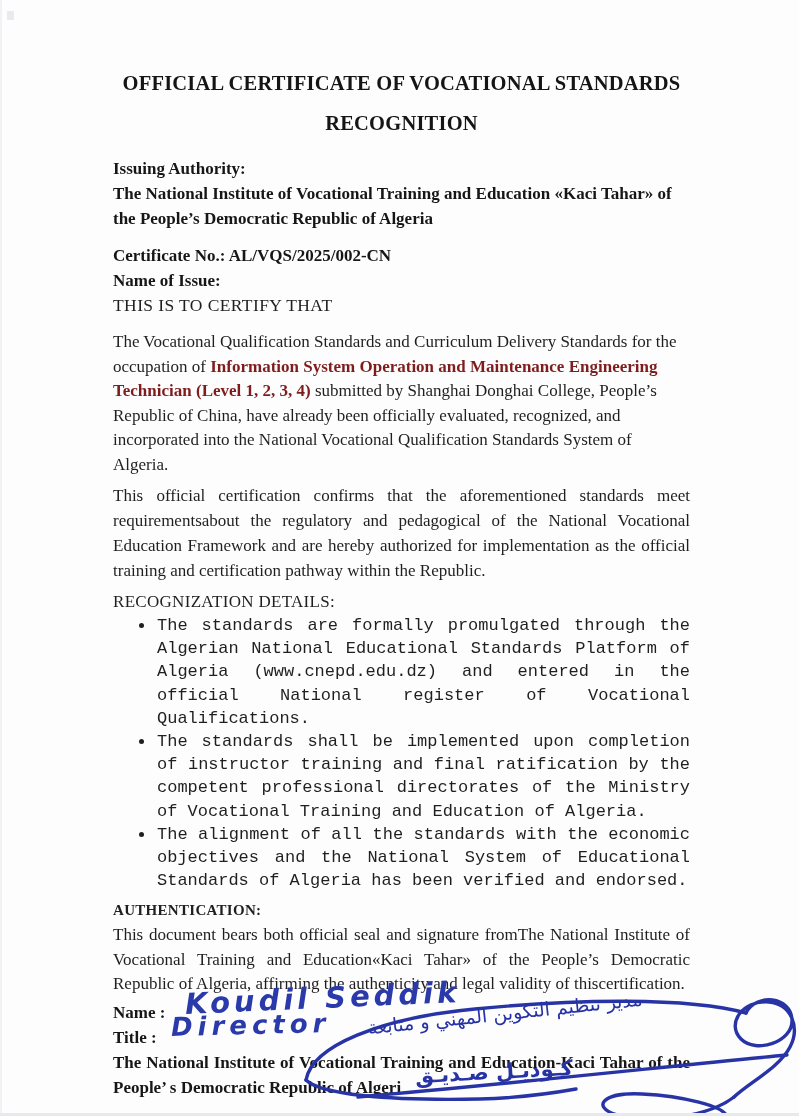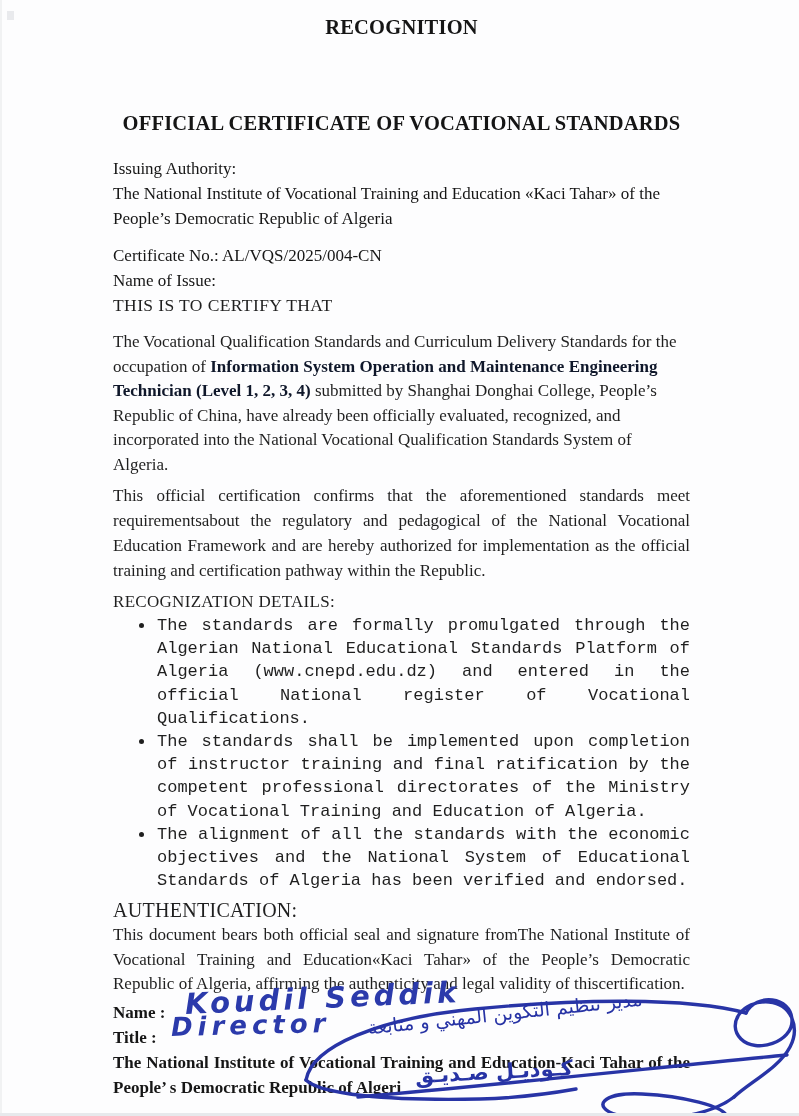--- a/index.html
+++ b/index.html
@@ -8,32 +8,32 @@
     background:#fdfdfe;font-family:"Liberation Serif",serif;color:#1f1f1f;
   }
   .scan-edge-left{position:absolute;left:0;top:0;bottom:0;width:2px;background:#f1f2f3;}
   .scan-edge-bottom{position:absolute;left:0;right:0;bottom:0;height:3px;background:#e7e9ec;}
   .scan-mark{position:absolute;left:7px;top:11px;width:7px;height:9px;background:#d9dbde;opacity:.55;}
   .content{position:absolute;left:113px;width:577px;top:0;}
   .title{ text-align:center;font-weight:bold;font-size:20.5px;line-height:26px;color:#151515;letter-spacing:.2px;}
   .title1{margin-top:70px;}
   .title2{margin-top:14px;}
   .block{font-size:17px;line-height:25px;}
-  .bold-block{font-weight:normal;color:#161616;}
+  .bold-block{font-weight:bold;color:#161616;}
   .issuing{margin-top:20px;}
   .certno{margin-top:12px;}
   .certify{margin-top:0;font-size:17.5px;letter-spacing:.4px;}
   .para{margin:0;font-size:17px;line-height:24.5px;}
   .p1{margin-top:12px;text-align:left;}
-  .p1 b{color:#0f172a;}
+  .p1 b{color:#7f1d1d;}
   .p2{margin-top:6px;text-align:justify;line-height:25px;}
   .recog-h{margin-top:6px;font-size:17px;letter-spacing:.3px;line-height:25px;}
   ul.bullets{margin:0;padding:0 0 0 42px;font-family:Liberation Mono, monospace;}
   ul.bullets li{font-size:17px;line-height:23.2px;text-align:justify;padding-left:2px;}
-  .auth-h{margin-top:6px;font-size:20px;letter-spacing:.3px;line-height:25px;}
+  .auth-h{margin-top:6px;font-size:15px;letter-spacing:.3px;line-height:25px;font-weight:bold;}
   .auth-p{margin-top:0;text-align:justify;line-height:24.3px;}
   .sig-line{position:relative;font-weight:bold;color:#161616;font-size:17px;line-height:25px;}
   .name-line{margin-top:4px;}
   .hand{
     position:absolute;white-space:nowrap;color:#2b3aab;
     font-family:"DejaVu Sans",sans-serif;font-style:oblique;font-weight:600;
   }
   .hand-name{left:72px;top:-14px;font-size:29px;letter-spacing:4px;transform:rotate(-2.5deg);}
   .hand-title{left:58px;top:-12px;font-size:26px;letter-spacing:5px;transform:rotate(-1.5deg);}
   .org-close{font-weight:bold;color:#161616;font-size:17px;line-height:24.5px;text-align:justify;margin-top:1px;}
@@ -49,30 +49,30 @@
 </style>
 </head>
 <body>
 
 <div class="page">
   <div class="scan-edge-left"></div>
   <div class="scan-mark"></div>
 
   <div class="content">
 
+    <div class="title title1">OFFICIAL CERTIFICATE OF VOCATIONAL STANDARDS</div>
     <div class="title title2">RECOGNITION</div>
-    <div class="title title1">OFFICIAL CERTIFICATE OF VOCATIONAL STANDARDS</div>
 
     <div class="block bold-block issuing">
       <span>Issuing Authority:</span><br>
       <span>The National Institute of Vocational Training and Education «Kaci Tahar» of the People’s Democratic Republic of Algeria</span>
     </div>
 
     <div class="block bold-block certno">
-      <span>Certificate No.: AL/VQS/2025/004-CN</span><br>
+      <span>Certificate No.: AL/VQS/2025/002-CN</span><br>
       <span>Name of Issue:</span>
     </div>
 
     <div class="block certify">THIS IS TO CERTIFY THAT</div>
 
     <p class="para p1"><span>The Vocational Qualification Standards and Curriculum Delivery Standards for the occupation of </span><b>Information System Operation and Maintenance Engineering Technician (Level 1,  2,  3,  4)</b><span> submitted by Shanghai Donghai College, People’s Republic of China, have already been officially evaluated, recognized, and incorporated into the National Vocational Qualification Standards System of Algeria.</span></p>
 
     <p class="para p2">This official certification confirms that the aforementioned standards meet requirementsabout the regulatory and pedagogical of the National Vocational Education Framework and are hereby authorized for implementation as the official training and certification pathway within the Republic.</p>
 
     <div class="recog-h">RECOGNIZATION DETAILS:</div>

